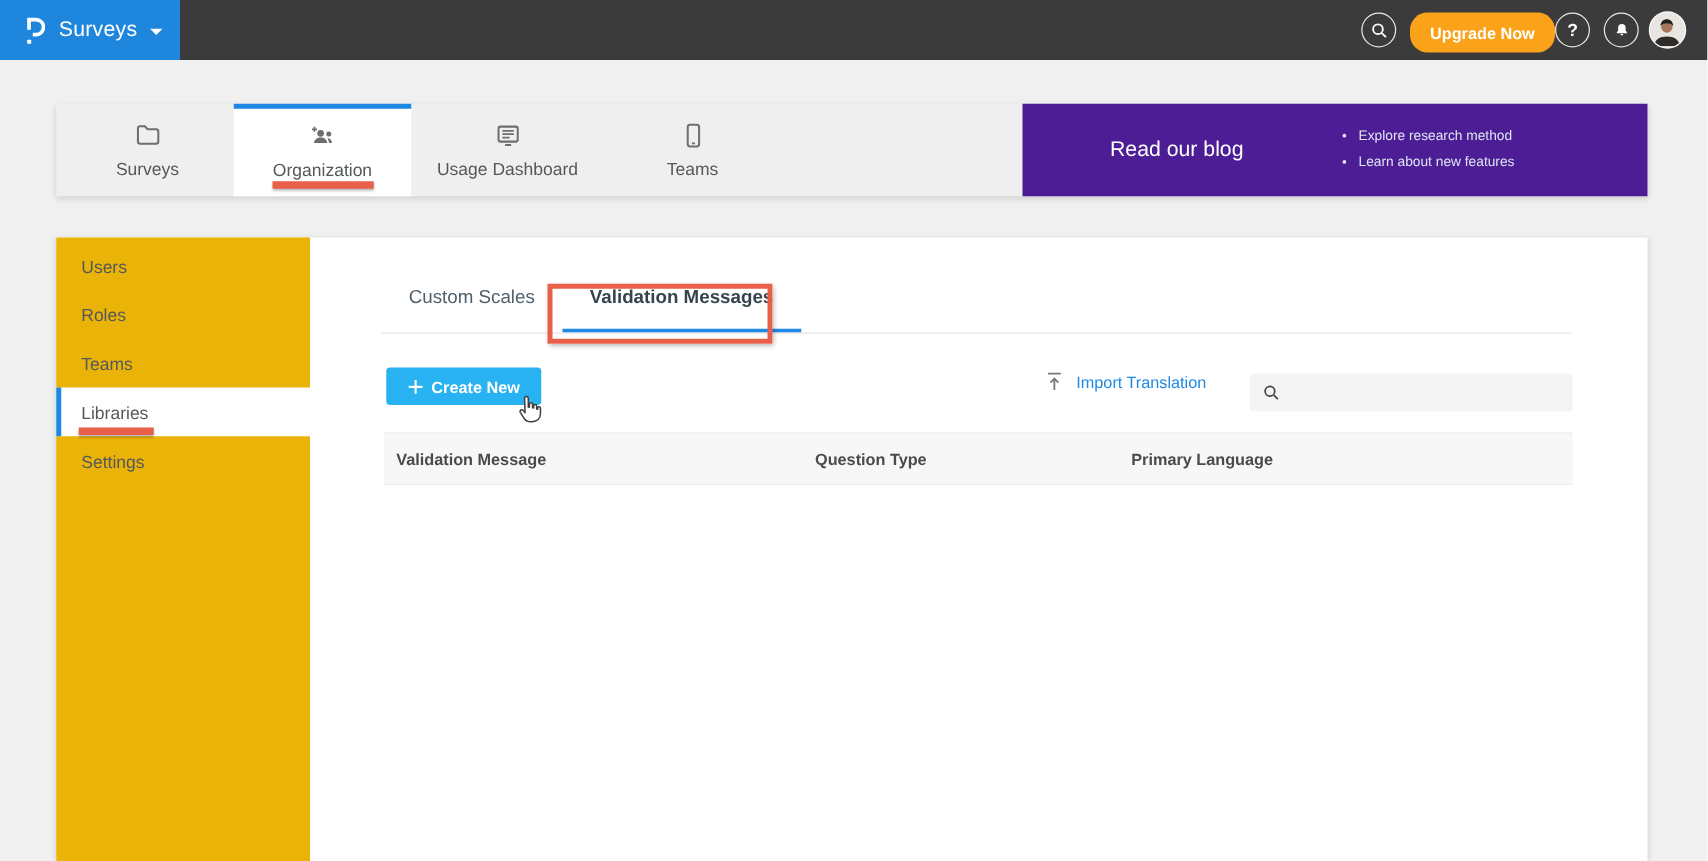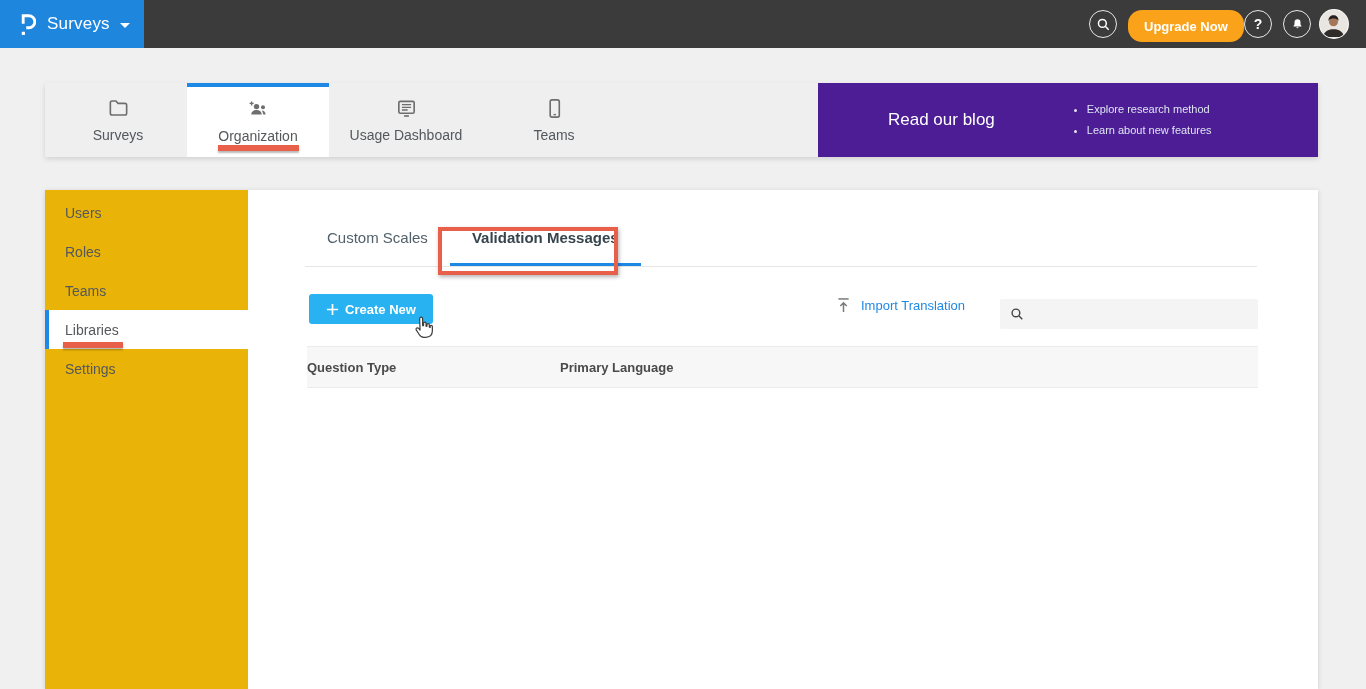--- a/index.html
+++ b/index.html
@@ -234,18 +234,19 @@
 
     <div class="search-field">
       <svg width="14" height="14" viewBox="0 0 20 20" fill="none">
         <circle cx="8.5" cy="8.5" r="5.5" stroke="#444" stroke-width="2"></circle>
         <line x1="13" y1="13" x2="17.5" y2="17.5" stroke="#444" stroke-width="2"></line>
       </svg>
       <input type="text" placeholder="" style="">
     </div>
 
     <div class="table-header">
+      <div class="th-col1">Validation Message</div>
       <div class="th-col2">Question Type</div>
       <div class="th-col3">Primary Language</div>
     </div>
 
   </div>
 </div>
 
 </body></html>

